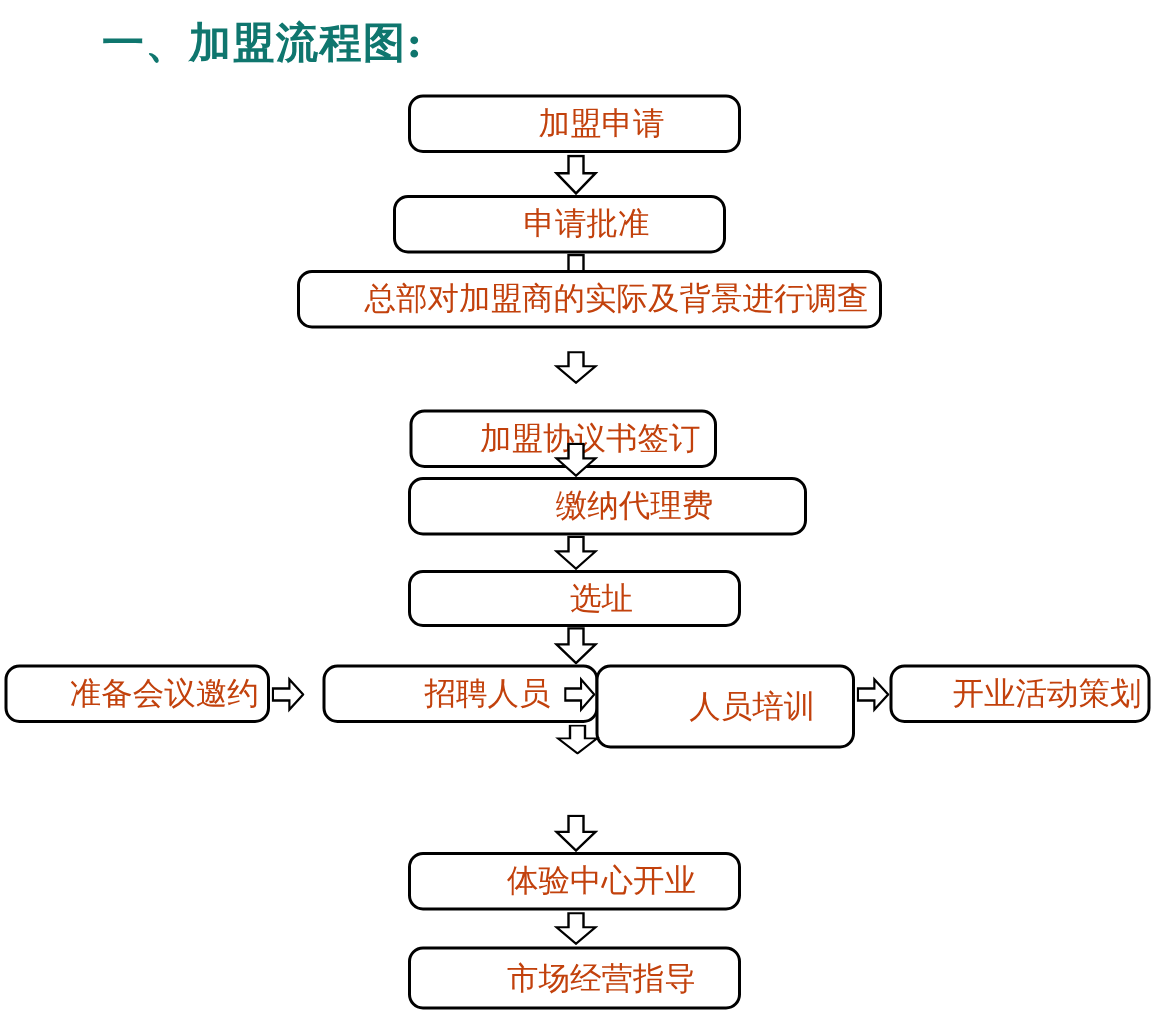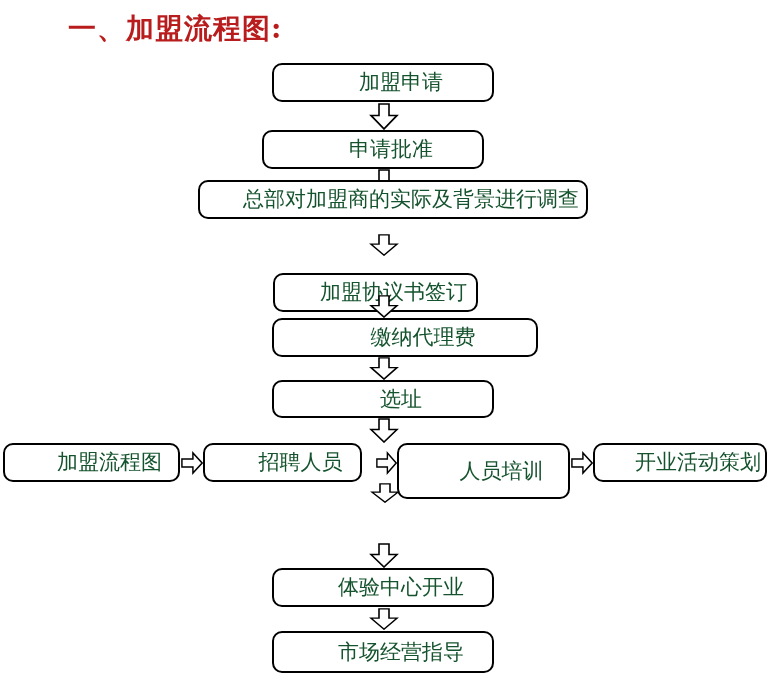--- a/index.html
+++ b/index.html
@@ -15,35 +15,35 @@
     background: #ffffff;
     overflow: hidden;
   }
   .title {
     position: absolute;
     left: 68px;
     top: 10px;
     margin: 0;
     font-size: 28px;
     font-weight: bold;
-    color: #b91c1c;
+    color: #0f766e;
     letter-spacing: 1px;
     white-space: nowrap;
   }
   .box {
     position: absolute;
     box-sizing: border-box;
     background: #ffffff;
     border: 2px solid #000000;
     border-radius: 10px;
     display: flex;
     align-items: center;
     justify-content: center;
     font-size: 21px;
-    color: #14532d;
+    color: #c2410c;
     white-space: nowrap;
     line-height: 1;
     padding-left: 36px;
   }
   .arrow {
     position: absolute;
     display: block;
   }
   .arrow polygon {
     fill: #ffffff;
@@ -88,27 +88,27 @@
   <svg class="arrow" style="left:369px; top:357px" width="30" height="23" viewBox="0 0 30 26" preserveAspectRatio="none">
     <polygon points="10,1 20,1 20,12 28,12 15,25 2,12 10,12"></polygon>
   </svg>
 
   <div class="box" style="left:272px; top:380px; width:222px; height:38px">选址</div>
 
   <svg class="arrow" style="left:369px; top:418px" width="30" height="25" viewBox="0 0 30 26" preserveAspectRatio="none">
     <polygon points="10,1 20,1 20,12 28,12 15,25 2,12 10,12"></polygon>
   </svg>
 
-  <div class="box" style="left:3px; top:443px; width:177px; height:39px">加盟流程图</div>
+  <div class="box" style="left:3px; top:443px; width:177px; height:39px">准备会议邀约</div>
 
   <svg class="arrow" style="left:181px; top:450px" width="22" height="26" viewBox="0 0 24 26" preserveAspectRatio="none">
     <polygon points="1,9 13,9 13,3 23,13 13,23 13,17 1,17"></polygon>
   </svg>
 
-  <div class="box" style="left:203px; top:443px; width:159px; height:39px">招聘人员</div>
+  <div class="box" style="left:215px; top:443px; width:184px; height:39px">招聘人员</div>
 
   <svg class="arrow" style="left:376px; top:450px" width="21" height="26" viewBox="0 0 24 26" preserveAspectRatio="none">
     <polygon points="1,9 13,9 13,3 23,13 13,23 13,17 1,17"></polygon>
   </svg>
 
   <div class="box" style="left:397px; top:443px; width:173px; height:56px">人员培训</div>
 
   <svg class="arrow" style="left:571px; top:450px" width="22" height="26" viewBox="0 0 24 26" preserveAspectRatio="none">
     <polygon points="1,9 13,9 13,3 23,13 13,23 13,17 1,17"></polygon>
   </svg>

